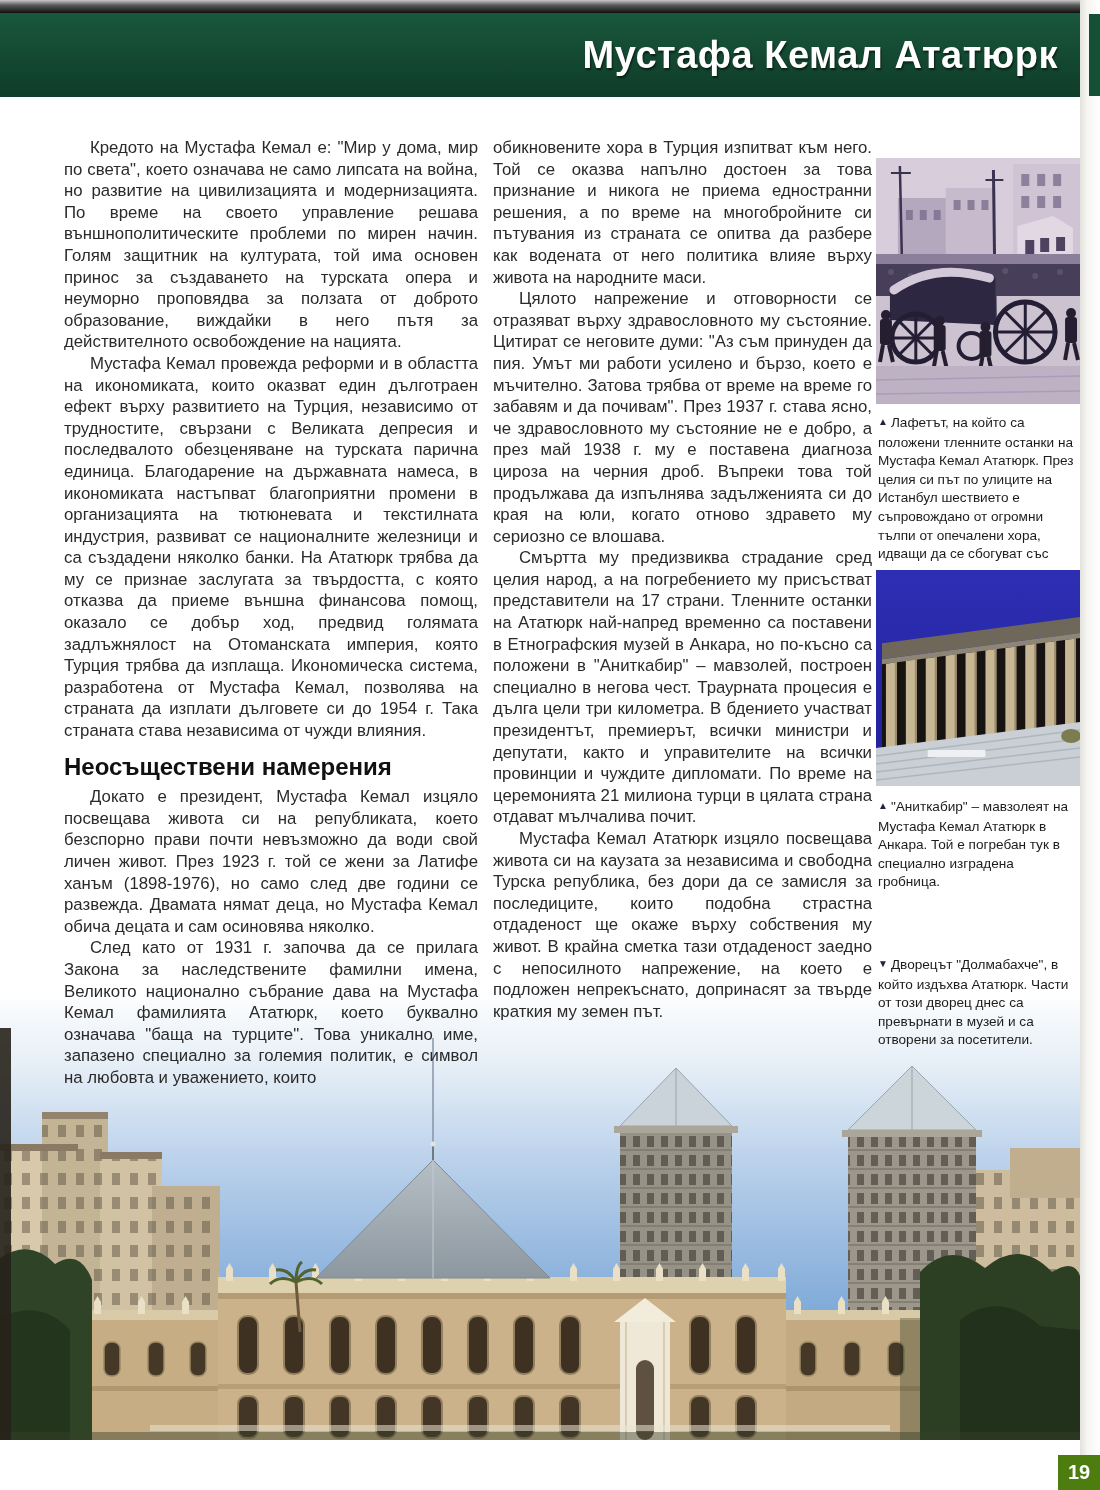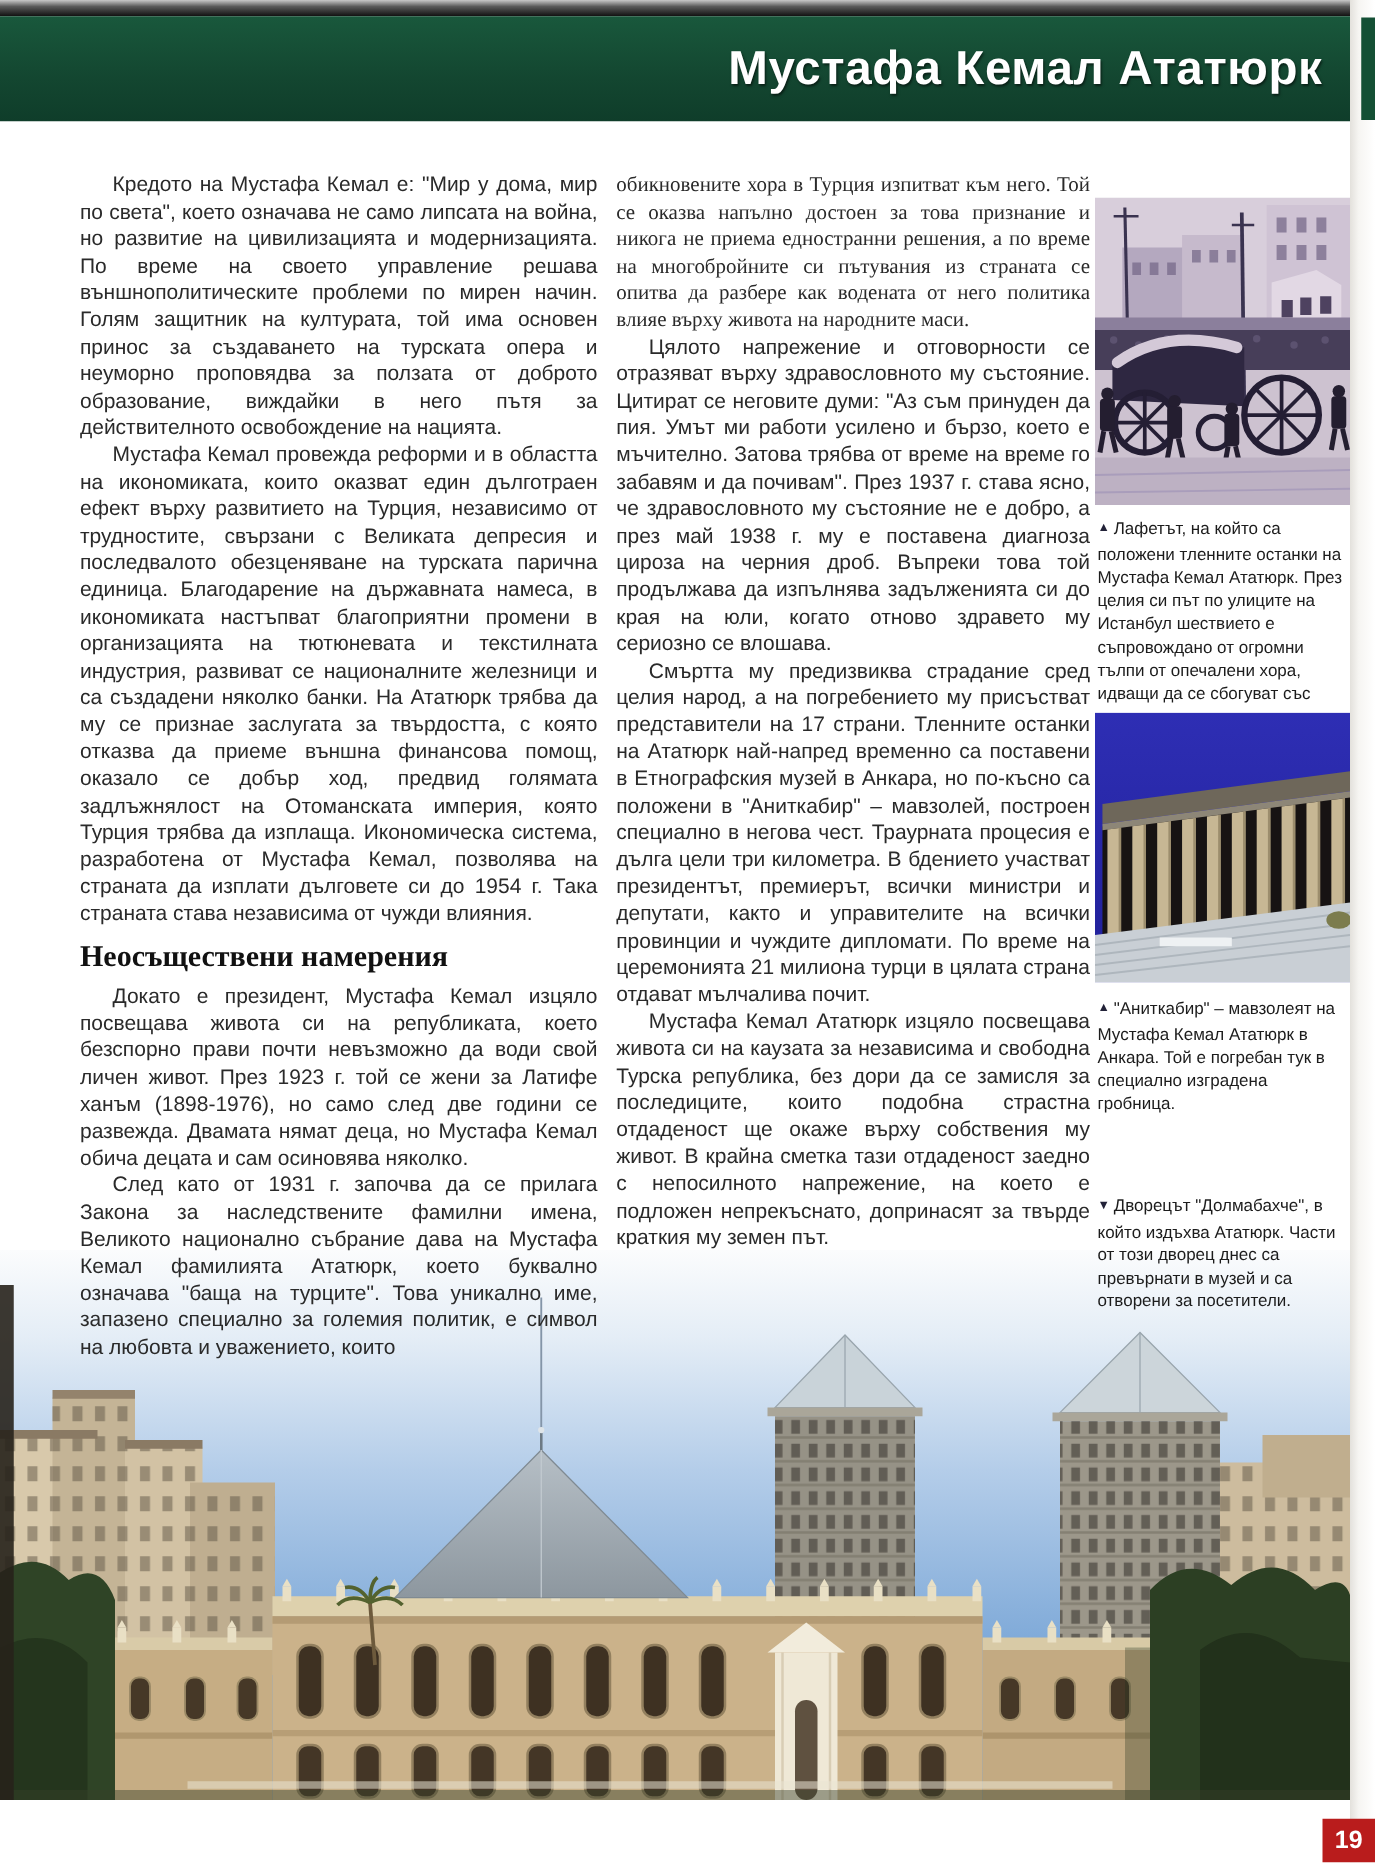--- a/index.html
+++ b/index.html
@@ -24,25 +24,25 @@
   .right-strip{
     position:absolute;left:1080px;top:0;width:20px;height:1490px;
     background:linear-gradient(to right,#e3e1dc 0%,#f6f5f2 35%,#ffffff 100%);
   }
   .right-strip-green{
     position:absolute;left:1089px;top:14px;width:11px;height:82px;background:#145035;
   }
   .col{position:absolute;top:137px;color:#2a2a2a;font-size:16.8px;line-height:21.6px;
     text-align:justify;z-index:3;}
   .col p{margin:0;text-indent:26px;}
-  .col p.no-indent{text-indent:0;font-family:Liberation Serif, serif;}
+  .col p.no-indent{text-indent:0;}
   .col1{left:64px;width:414px;}
   .col2{left:493px;width:379px;}
   .col h2{
-    font-family:Liberation Serif, serif;
+    font-family:Liberation Sans, sans-serif;
     font-size:24px;font-weight:bold;color:#111111;margin:14px 0 9px 0;text-align:left;
   }
   .sidebar{position:absolute;left:876px;top:0;width:204px;z-index:3;}
   .photo{position:absolute;left:0;width:204px;overflow:hidden;}
   .photo svg{display:block;width:100%;height:100%;}
   .photo1{top:158px;height:246px;}
   .photo2{top:570px;height:216px;}
   .caption{
     position:absolute;left:2px;width:200px;font-size:13.6px;line-height:18.6px;
     color:#1c1c1c;text-align:left;
@@ -50,21 +50,21 @@
   .caption .marker{font-size:10px;color:#222238;margin-right:3px;position:relative;top:-2px;}
   .cap1{top:414px;}
   .cap2{top:798px;}
   .cap3{top:956px;}
   .big-photo{
     position:absolute;left:0;top:1000px;width:1080px;height:440px;z-index:1;
   }
   .big-photo svg{display:block;width:100%;height:100%;}
   .page-badge{
     position:absolute;left:1058px;top:1455px;width:42px;height:35px;
-    background:#b91c1c;color:#ffffff;font-size:20px;font-weight:bold;
+    background:#4d7c0f;color:#ffffff;font-size:20px;font-weight:bold;
     display:flex;align-items:center;justify-content:center;z-index:4;
   }
 </style>
 </head>
 <body>
 
 <div class="scan-top"></div>
 
 <div class="header-bar">
   <span class="header-title">Мустафа Кемал Ататюрк</span>

